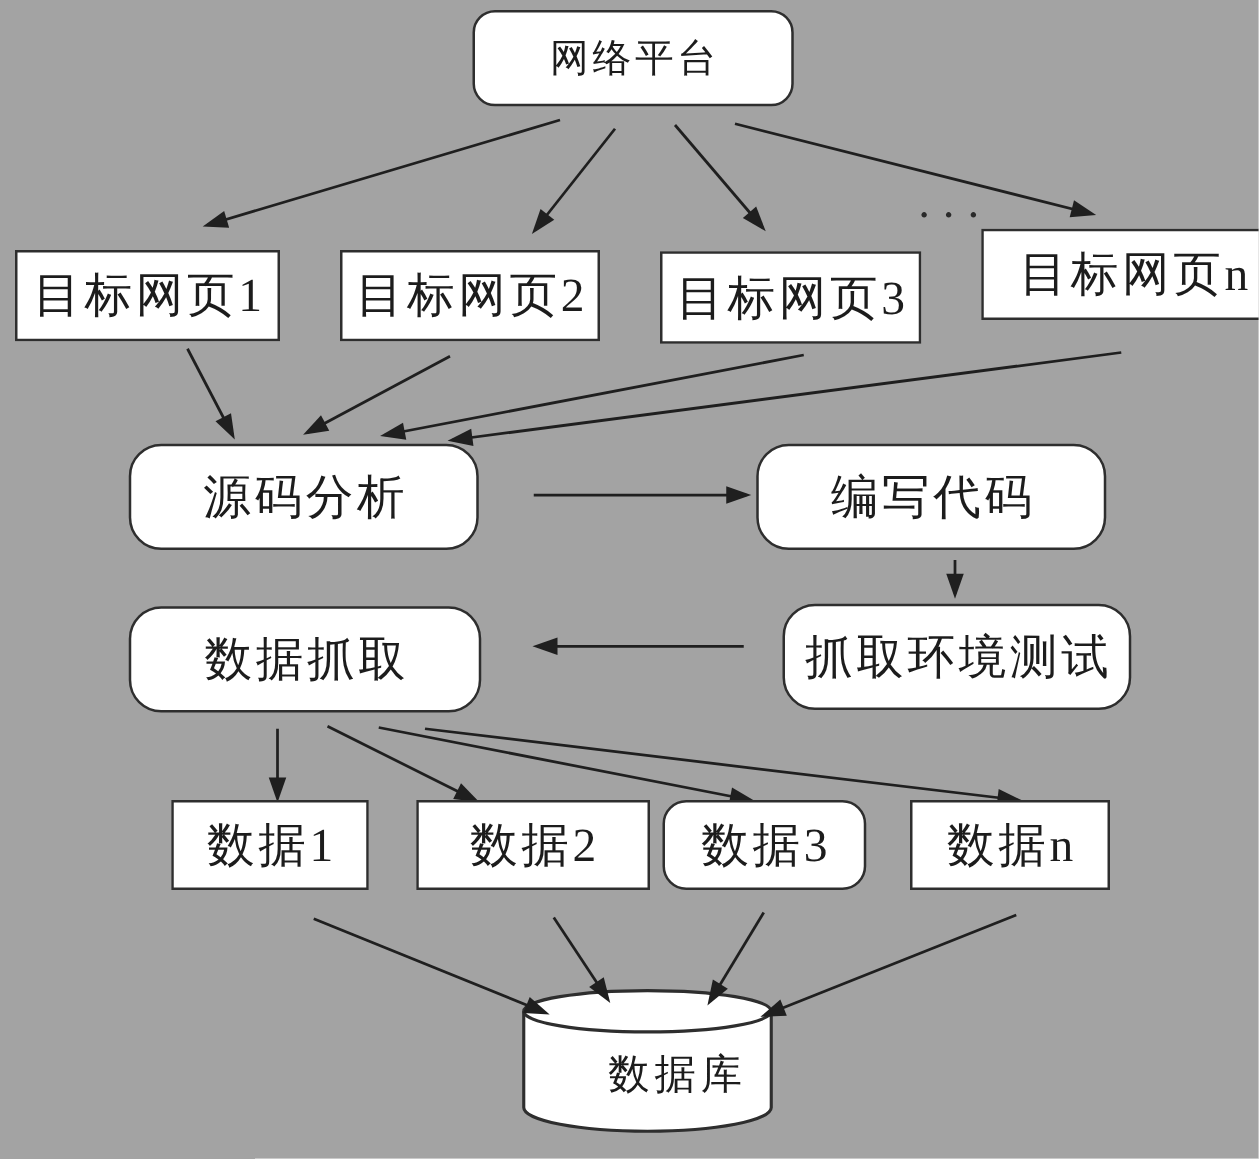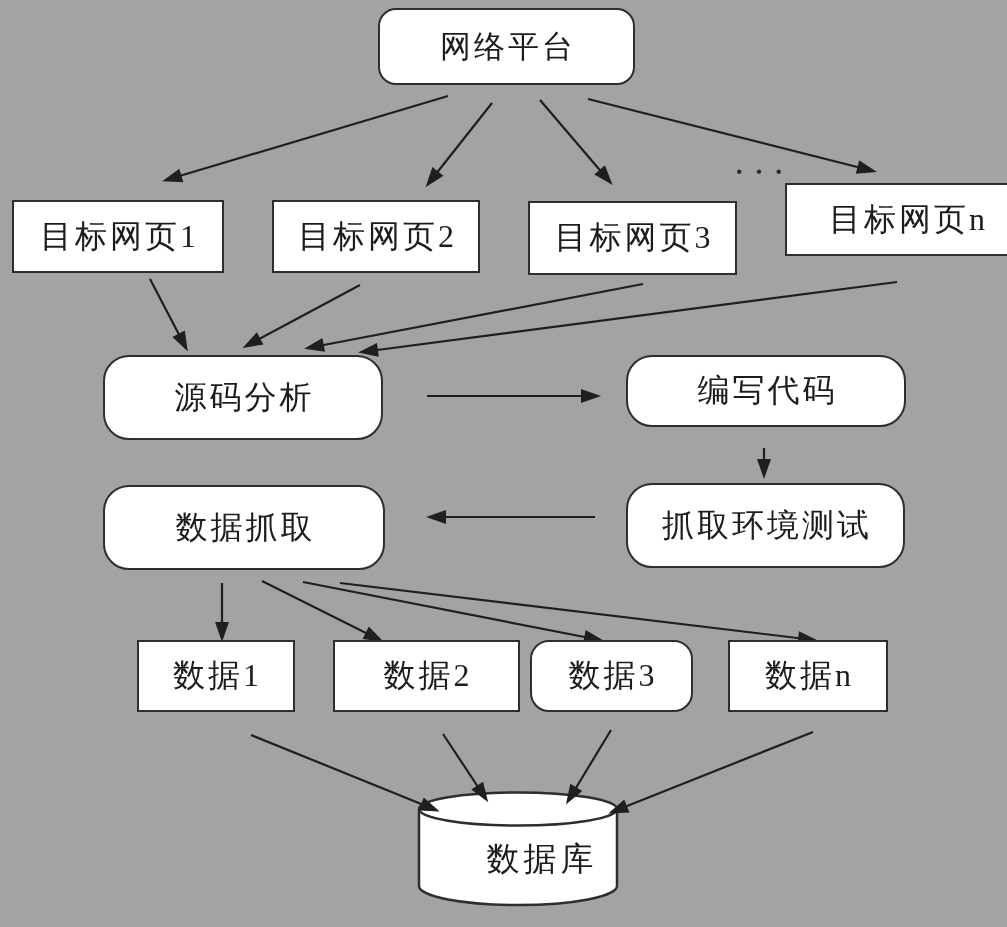--- a/index.html
+++ b/index.html
@@ -25,21 +25,21 @@
   }
   .node {
     position: absolute;
     z-index: 1;
     display: flex;
     align-items: center;
     justify-content: center;
     background: #ffffff;
     border: 2.5px solid #2e2e2e;
     box-sizing: border-box;
-    font-size: 32px;
+    font-size: 38px;
     letter-spacing: 3px;
     padding-left: 3px;
     white-space: nowrap;
     color: #1c1c1c;
   }
   .rounded { border-radius: 26px; }
 
   #node-platform { left: 378px; top: 8px;  width: 257px; height: 77px; border-radius: 18px; font-size: 31px; }
 
   #node-page1 { left: 12px;  top: 200px; width: 212px; height: 73px; }
@@ -50,21 +50,21 @@
   #ellipsis {
     position: absolute;
     z-index: 1;
     left: 718px; top: 156px; width: 84px; height: 32px;
     display: flex; align-items: center; justify-content: center;
     font-size: 27px; font-weight: bold; letter-spacing: 2px;
     color: #2a2a2a;
   }
 
   #node-analysis { left: 103px; top: 355px; width: 280px; height: 85px; }
-  #node-coding   { left: 626px; top: 355px; width: 280px; height: 72px; }
+  #node-coding   { left: 605px; top: 355px; width: 280px; height: 85px; }
   #node-capture  { left: 103px; top: 485px; width: 282px; height: 85px; }
   #node-testing  { left: 626px; top: 483px; width: 279px; height: 85px; }
 
   #node-data1 { left: 137px; top: 640px; width: 158px; height: 72px; }
   #node-data2 { left: 333px; top: 640px; width: 187px; height: 72px; }
   #node-data3 { left: 530px; top: 640px; width: 163px; height: 72px; border-radius: 19px; }
   #node-dataN { left: 728px; top: 640px; width: 160px; height: 72px; }
 
   #node-database-label {
     position: absolute;

